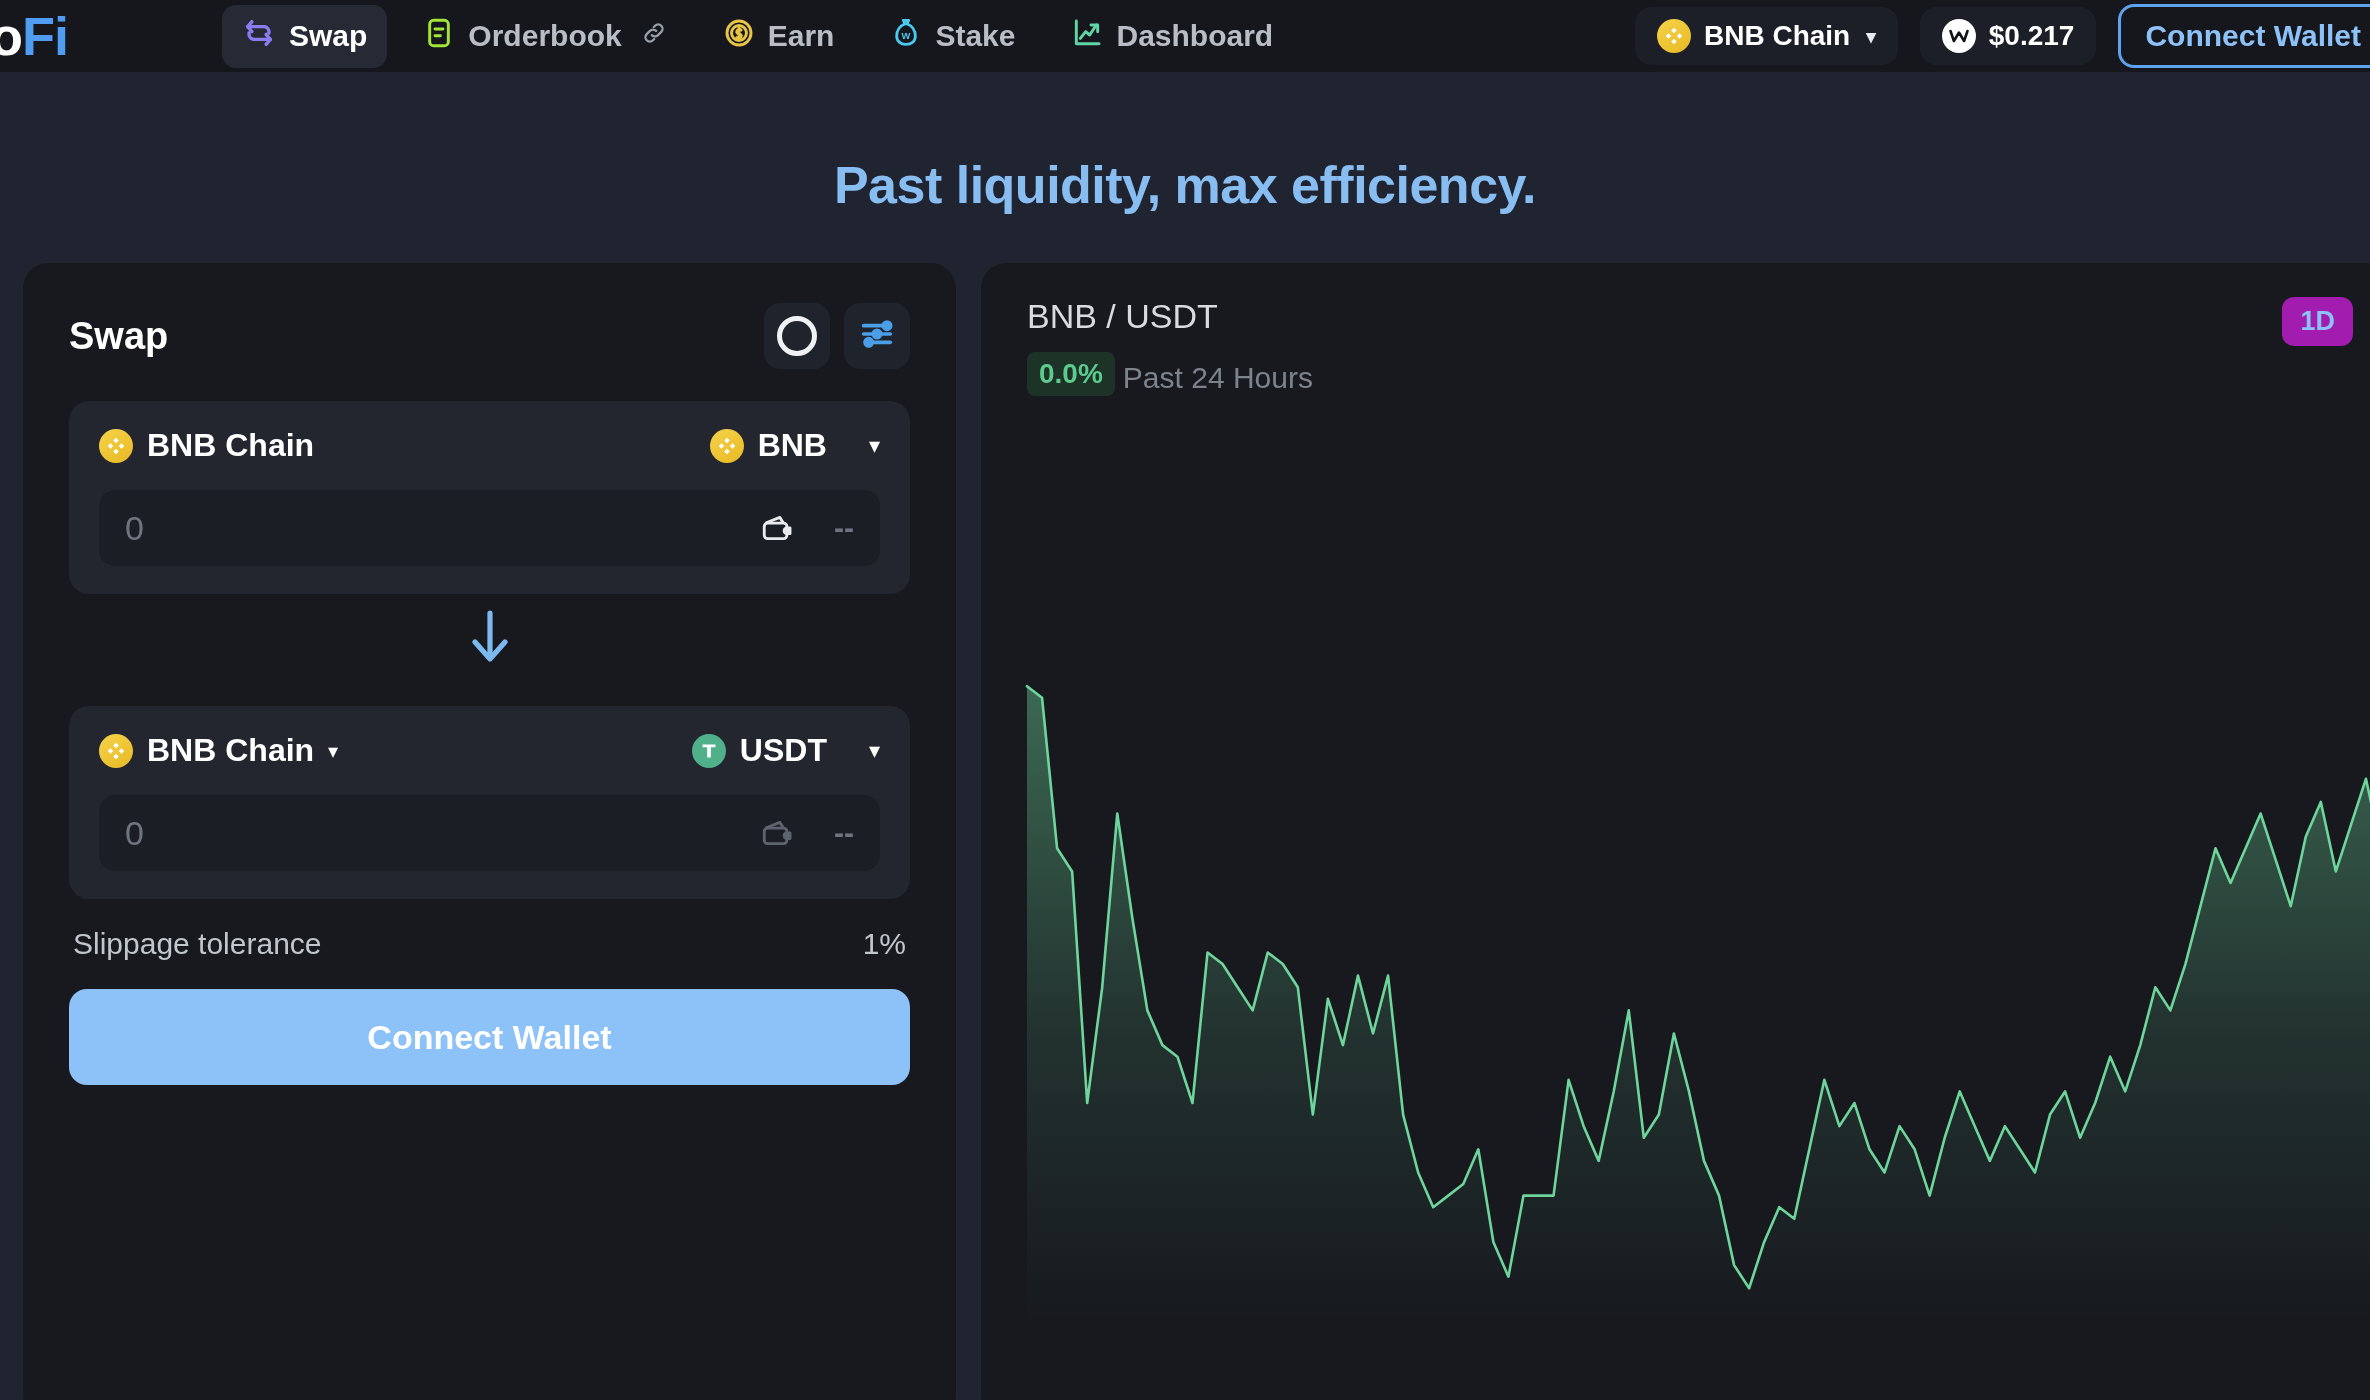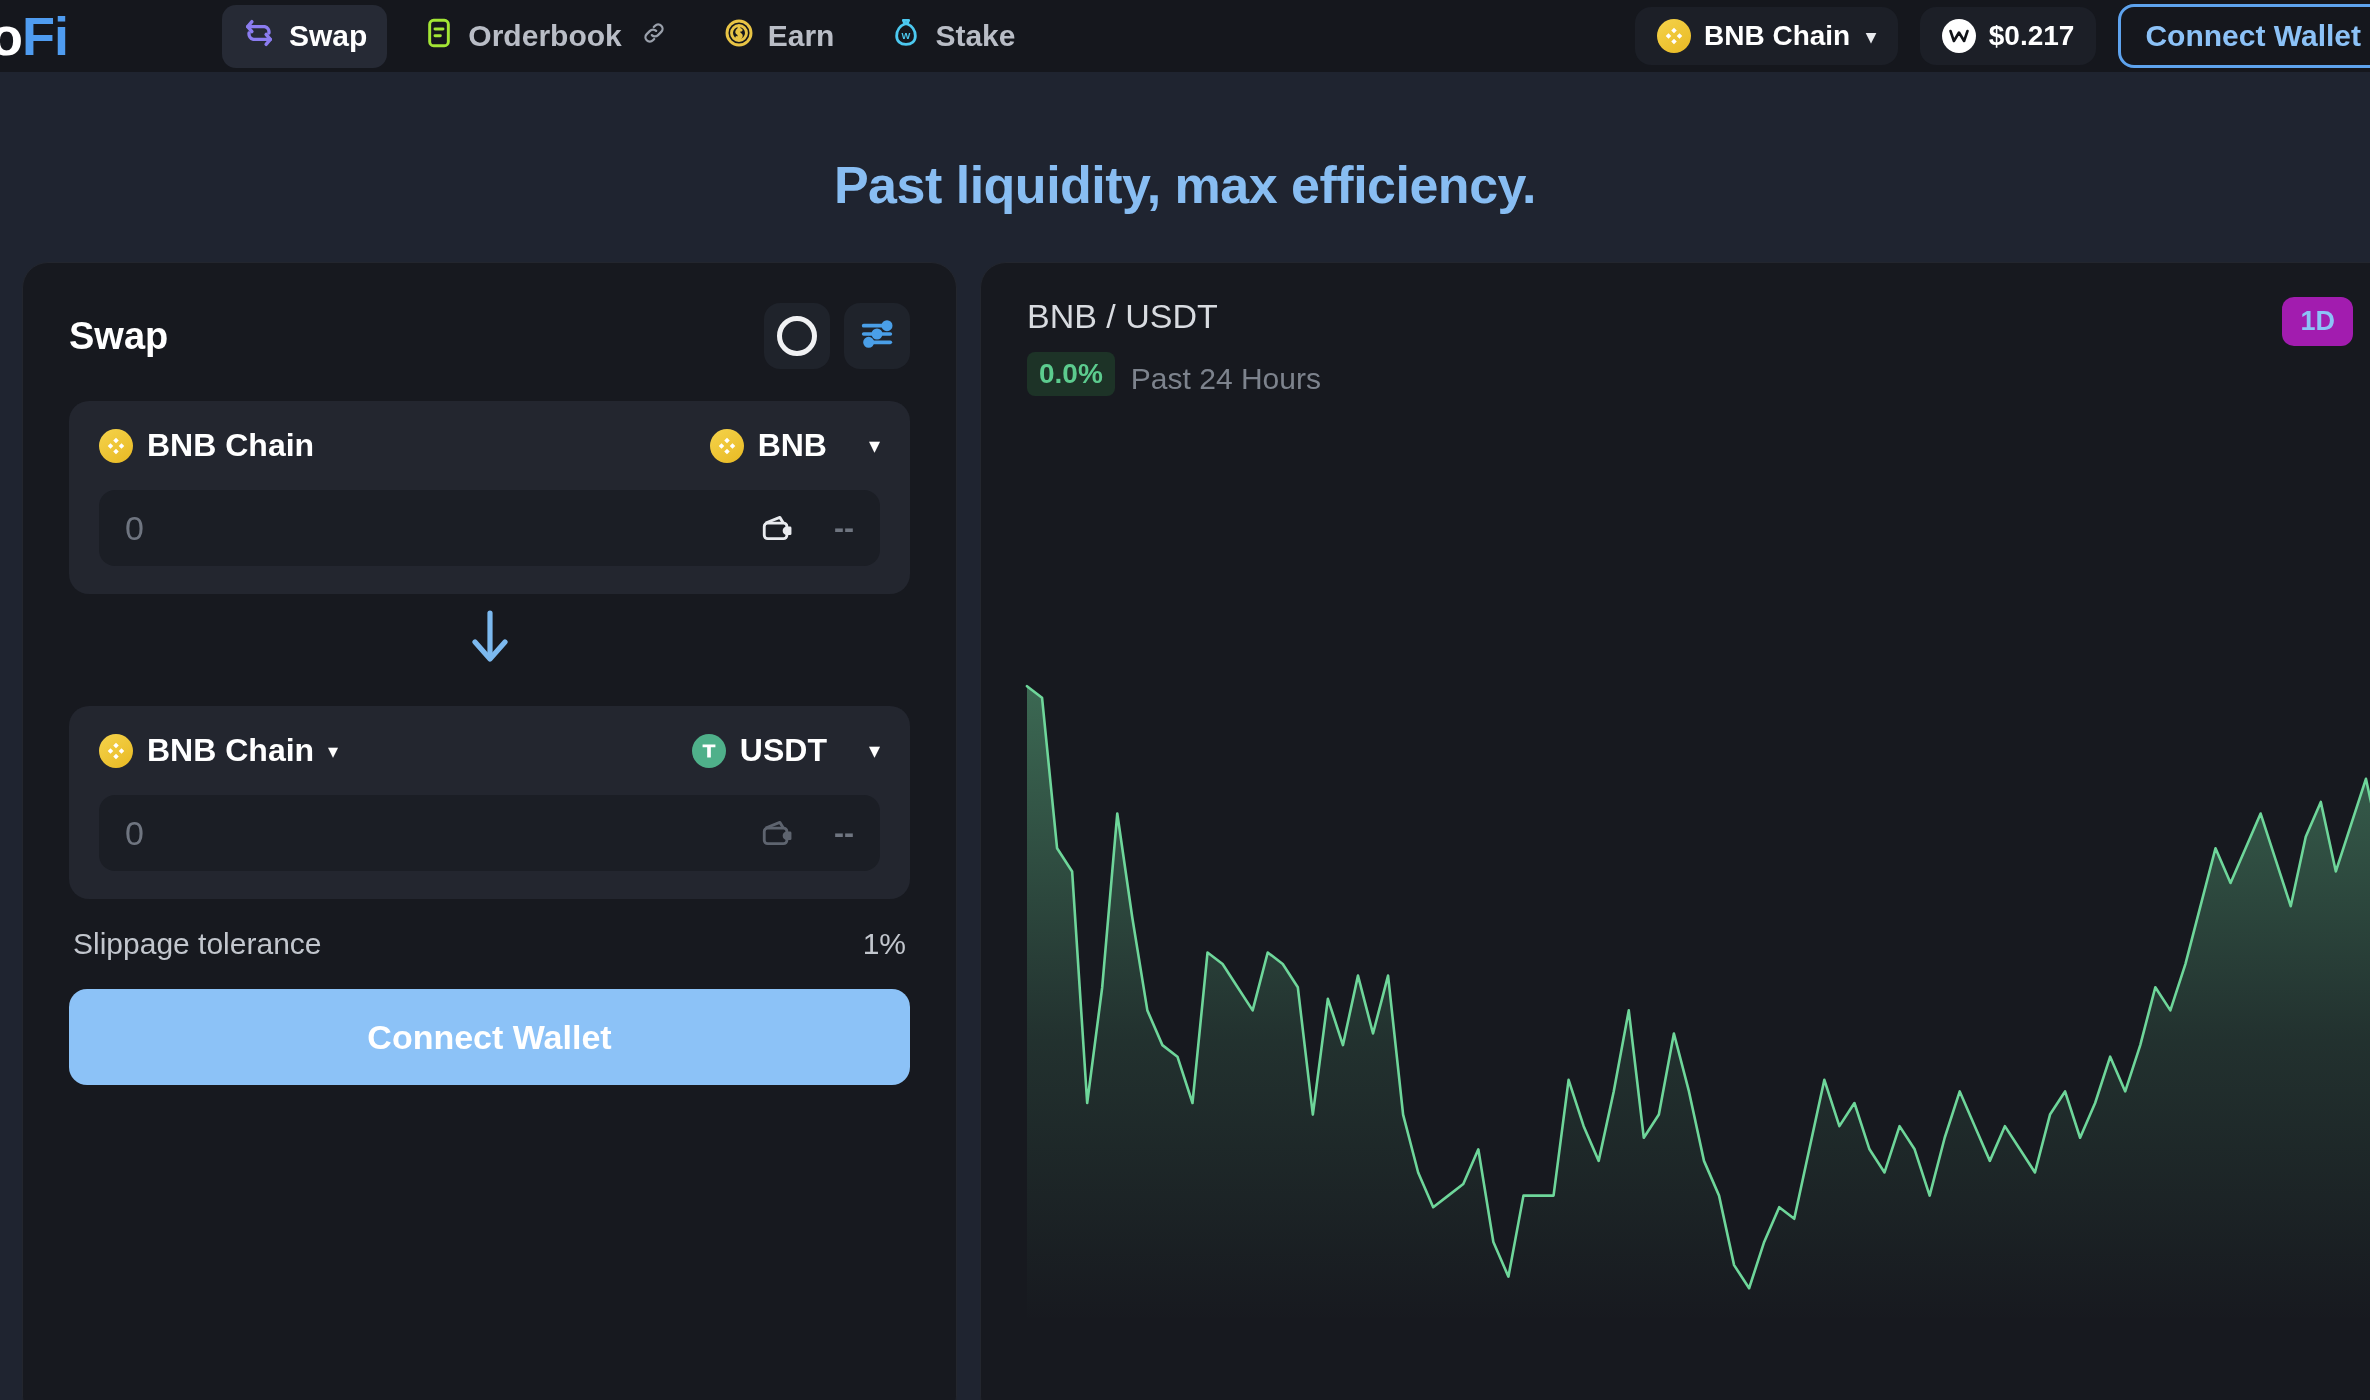--- a/index.html
+++ b/index.html
@@ -120,21 +120,21 @@
     background: #17191f; border-radius: 26px; border: 1px solid #23262e;
     padding: 34px 46px; overflow: hidden;
   }
   .pairrow { display: flex; align-items: flex-start; justify-content: space-between; }
   .pair { color: #d8dbe0; font-size: 34px; }
   .tfbadge {
     background: #a21caf; color: #8cc2f7; border-radius: 12px;
     padding: 9px 18px; font-size: 27px; font-weight: 700; cursor: pointer;
   }
   .price { margin-top: 20px; color: #ffffff; font-size: 44px; font-weight: 700; }
-  .changerow { margin-top: 16px; display: flex; align-items: center; gap: 16px; }
+  .changerow { margin-top: 16px; display: flex; gap: 8px; }
   .pct { background: #1d3327; color: #5ccb8e; border-radius: 8px; padding: 6px 12px; font-size: 28px; font-weight: 700; }
   .period { color: #7d838d; font-size: 30px; margin-top: 9px; }
 
   .plot { position: absolute; left: 46px; top: 400px; width: 1700px; height: 660px; }
   .plot svg { display: block; width: 100%; height: 100%; overflow: visible; }
 </style>
 </head>
 <body>
 
 <div id="root">
@@ -192,20 +192,30 @@
         <span>
           <svg width="32" height="32" viewBox="0 0 24 24" fill="none" stroke="#4cc9f0" stroke-width="2.1" stroke-linecap="round" stroke-linejoin="round">
             <path d="M10 2.5h4l-1.3 2.6h-1.4z"></path>
             <path d="M12.7 5.1C16.5 6.6 19 10.2 19 14.2c0 4-2.8 6.3-7 6.3s-7-2.3-7-6.3c0-4 2.5-7.6 6.3-9.1"></path>
             <text x="12" y="16.4" font-size="7" fill="#4cc9f0" stroke="none" text-anchor="middle" font-family="sans-serif">W</text>
           </svg>
         </span>
         <span>Stake</span>
       </div>
 
+      <div class="navitem">
+        <span>
+          <svg width="32" height="32" viewBox="0 0 24 24" fill="none" stroke="#5fd6a5" stroke-width="2.2" stroke-linecap="round" stroke-linejoin="round">
+            <path d="M4 3v17h17"></path>
+              <path d="M7 16l4-5 3 2.5 5-7.5"></path>
+              <path d="M15 6h5v5"></path>
+          </svg>
+        </span>
+        <span>Dashboard</span>
+      </div>
     </div>
 
     <div class="navright">
 
       <div class="chip">
         <span class="coin bnb">
           <svg width="22" height="22" viewBox="0 0 24 24" fill="#fff">
               <path d="M12 3l3 3-3 3-3-3 3-3zm-6 6l3 3-3 3-3-3 3-3zm12 0l3 3-3 3-3-3 3-3zm-6 6l3 3-3 3-3-3 3-3z"></path>
             </svg>
         </span>

